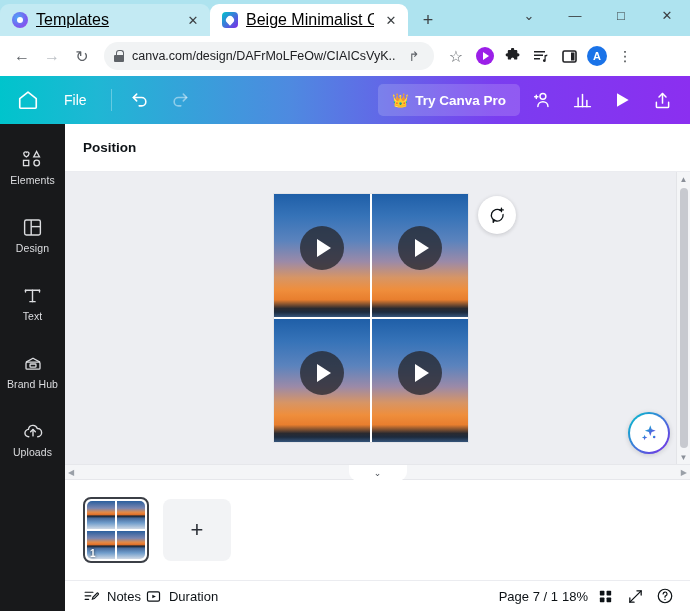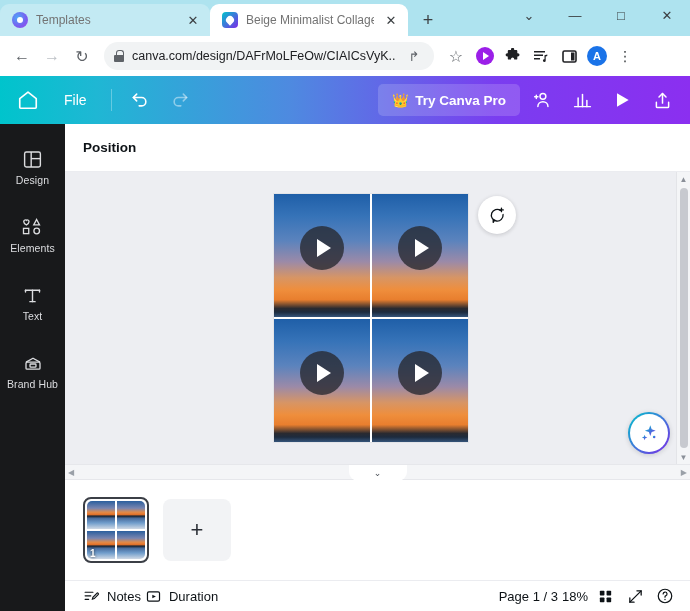--- a/index.html
+++ b/index.html
@@ -44,23 +44,23 @@
     background: linear-gradient(135deg, #00c4cc 0%, #7d2ae8 100%);
     border-radius: 4px;
   }
   .fav-canva::after {
     content: ""; display: block;
     width: 8px; height: 8px; border-radius: 50% 50% 50% 0;
     transform: rotate(-45deg);
     background: #fff;
   }
   .tab-title {
-    font-size: 12px; color: #737373;
+    font-size: 16px; color: #000000;
     white-space: nowrap; overflow: hidden;
-    flex: 1; text-overflow: clip;
+    flex: 1; text-overflow: clip; text-decoration: underline;
   }
   .tab-close {
     width: 18px; height: 18px; flex: 0 0 18px;
     display: flex; align-items: center; justify-content: center;
     color: #3c4043; font-size: 13px; line-height: 1;
     border-radius: 50%;
   }
   .new-tab-btn {
     width: 28px; height: 28px; margin-left: 6px; margin-bottom: 2px;
     display: flex; align-items: center; justify-content: center;
@@ -506,39 +506,39 @@
         <polyline points="8,8 12,4 16,8"></polyline>
         <path d="M12 4v11"></path>
       </svg>
   </div>
 </div>
 
 <div class="sidebar">
 
   <div class="side-item">
     <span class="si-icon">
+      <svg width="23" height="21" viewBox="0 0 26 24" fill="none" stroke="#dcdde0" stroke-width="1.5">
+        <path d="M5.3 3.2c-1.4 0-2.3 1.1-2.3 2.3 0 2 3 3.7 3 3.7s3-1.7 3-3.7c0-1.2-.9-2.3-2.3-2.3-.4 0-.6.2-.7.4-.1-.2-.3-.4-.7-.4z"></path>
+        <path d="M17.7 2.8 21 9h-6.6z"></path>
+        <rect x="2.7" y="13" width="6" height="6"></rect>
+        <circle cx="17.8" cy="16" r="3.2"></circle>
+      </svg>
+    </span>
+    <span class="si-label">Elements</span>
+  </div>
+
+  <div class="side-item">
+    <span class="si-icon">
       <svg width="21" height="21" viewBox="0 0 24 24" fill="none" stroke="#dcdde0" stroke-width="1.6">
           <rect x="3" y="3.5" width="18" height="17" rx="2"></rect>
           <path d="M10.5 3.5v17"></path>
           <path d="M10.5 11h10.5"></path>
         </svg>
     </span>
     <span class="si-label">Design</span>
-  </div>
-
-  <div class="side-item">
-    <span class="si-icon">
-      <svg width="23" height="21" viewBox="0 0 26 24" fill="none" stroke="#dcdde0" stroke-width="1.5">
-        <path d="M5.3 3.2c-1.4 0-2.3 1.1-2.3 2.3 0 2 3 3.7 3 3.7s3-1.7 3-3.7c0-1.2-.9-2.3-2.3-2.3-.4 0-.6.2-.7.4-.1-.2-.3-.4-.7-.4z"></path>
-        <path d="M17.7 2.8 21 9h-6.6z"></path>
-        <rect x="2.7" y="13" width="6" height="6"></rect>
-        <circle cx="17.8" cy="16" r="3.2"></circle>
-      </svg>
-    </span>
-    <span class="si-label">Elements</span>
   </div>
 
   <div class="side-item">
     <span class="si-icon">
       <svg width="21" height="21" viewBox="0 0 24 24" fill="none" stroke="#dcdde0" stroke-width="1.6" stroke-linecap="round">
           <path d="M4 6h16"></path>
           <path d="M12 6v13"></path>
           <path d="M9 19h6"></path>
           <path d="M4 6v2"></path>
           <path d="M20 6v2"></path>
@@ -551,20 +551,30 @@
     <span class="si-icon">
       <svg width="22" height="21" viewBox="0 0 24 24" fill="none" stroke="#dcdde0" stroke-width="1.5" stroke-linejoin="round">
           <path d="M4 10.5 12 6l8 4.5"></path>
           <rect x="4" y="10.5" width="16" height="8" rx="1.2"></rect>
           <rect x="8.6" y="12.6" width="6.8" height="3.6" rx="0.8"></rect>
         </svg>
     </span>
     <span class="si-label">Brand Hub</span>
   </div>
 
+  <div class="side-item">
+    <span class="si-icon">
+      <svg width="22" height="21" viewBox="0 0 24 24" fill="none" stroke="#dcdde0" stroke-width="1.6" stroke-linecap="round" stroke-linejoin="round">
+          <path d="M7.2 18a4.2 4.2 0 0 1-.4-8.4 5.2 5.2 0 0 1 10.1-1A3.9 3.9 0 0 1 17.4 18"></path>
+          <polyline points="9.3,12.4 12,9.7 14.7,12.4"></polyline>
+          <path d="M12 9.7V17"></path>
+        </svg>
+    </span>
+    <span class="si-label">Uploads</span>
+  </div>
 
 
 </div>
 
 <div class="position-bar">
   <span class="position-label">Position</span>
 </div>
 
 <div class="canvas-area">
   <div class="design-frame">
@@ -646,21 +656,21 @@
       <svg width="17" height="17" viewBox="0 0 24 24" fill="none" stroke="#0d1216" stroke-width="1.7" stroke-linejoin="round">
           <rect x="3.5" y="5.5" width="17" height="13" rx="2"></rect>
           <polygon points="10.3,9.6 15.4,12 10.3,14.4" fill="#0d1216" stroke="none"></polygon>
         </svg>
     </span>
     <span>Duration</span>
   </div>
 
   <div class="bb-spacer"></div>
 
-  <span class="bb-text">Page 1 / 3</span>
+  <span class="bb-text">Page 7 / 1</span>
   <span class="bb-text">18%</span>
 
   <div class="bb-icon-btn">
     <svg width="17" height="17" viewBox="0 0 24 24" fill="#0d1216">
         <rect x="4" y="4" width="6.5" height="6.5" rx="1"></rect>
         <rect x="13.5" y="4" width="6.5" height="6.5" rx="1"></rect>
         <rect x="4" y="13.5" width="6.5" height="6.5" rx="1"></rect>
         <rect x="13.5" y="13.5" width="6.5" height="6.5" rx="1"></rect>
       </svg>
   </div>

